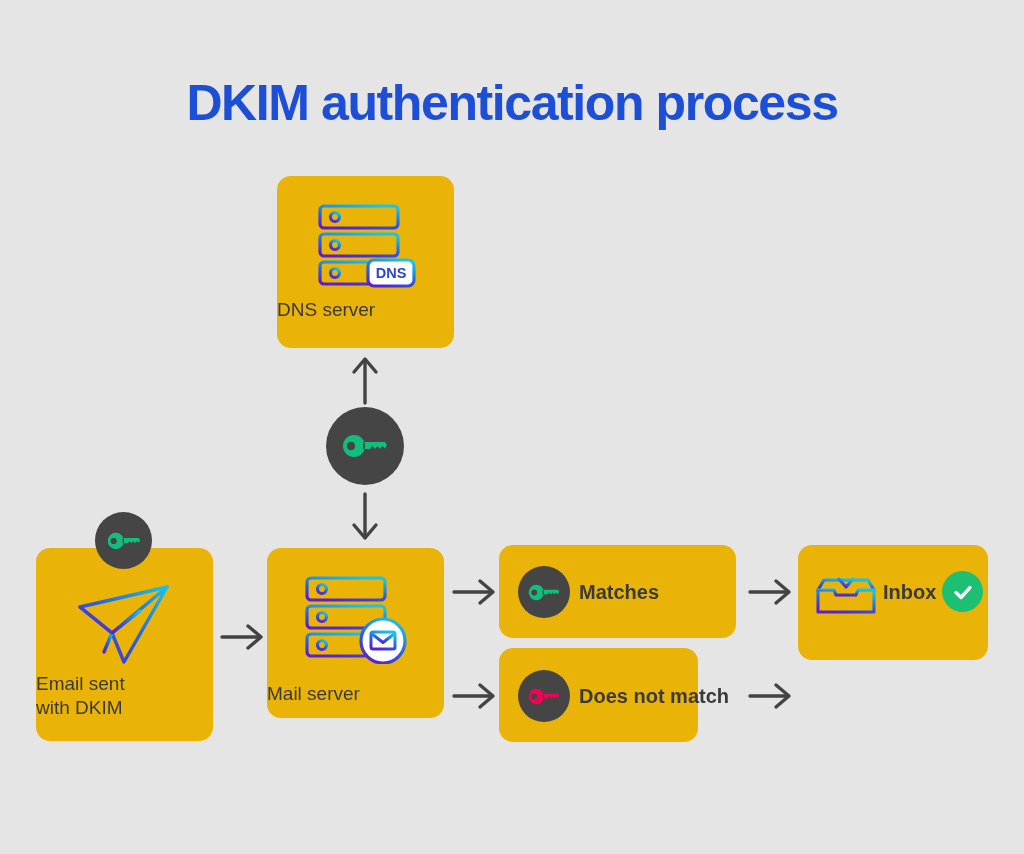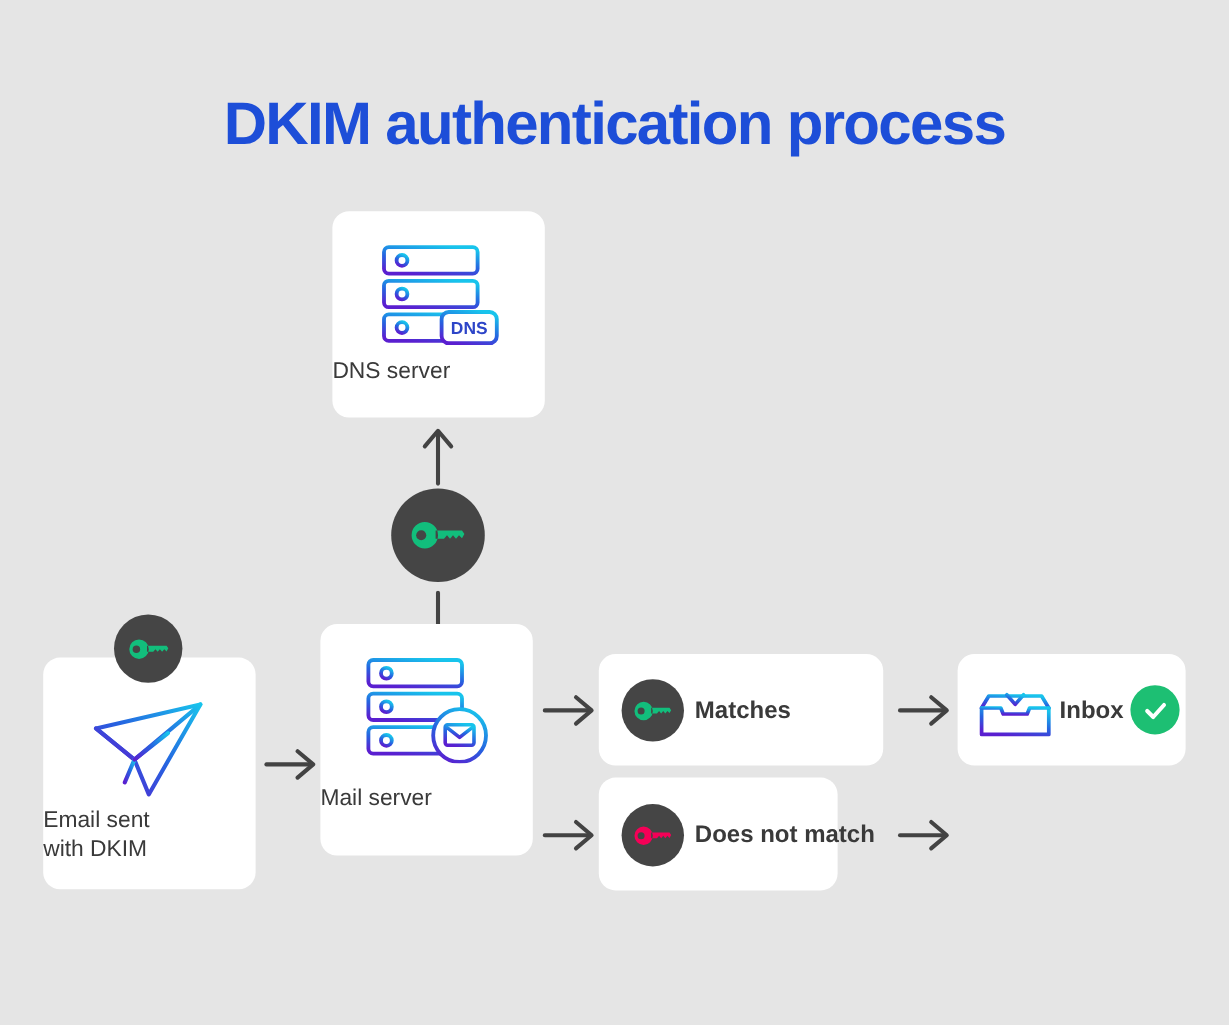--- a/index.html
+++ b/index.html
@@ -19,21 +19,21 @@
     font-size: 50px;
     font-weight: bold;
     letter-spacing: -1.4px;
     color: #1d4ed8;
     white-space: nowrap;
   }
 
   
   .card {
     position: absolute;
-    background: #ffffff;
+    background: #eab308;
     border-radius: 14px;
   }
 
   
   .node-label {
     position: absolute;
     left: 0; width: 100%;
     font-size: 19px;
     font-weight: normal;
     color: #3a3a3a;
@@ -167,21 +167,21 @@
     </svg>
   </div>
 
   <svg class="arrow" style="left:220px; top:622px;" width="44" height="30" viewBox="0 0 44 30">
     <g stroke="#434343" stroke-width="3.4" fill="none" stroke-linecap="round" stroke-linejoin="round">
       <line x1="2" y1="15" x2="40" y2="15"></line>
       <polyline points="28,4 41,15 28,26"></polyline>
     </g>
   </svg>
 
-  <div class="card" style="left:267px; top:520px; width:177px; height:193px;padding-left:47px;">
+  <div class="card" style="left:267px; top:548px; width:177px; height:170px;padding-left:47px;">
 
     <svg class="icon" style="left:32px; top:26px;" width="112" height="90" viewBox="0 0 112 90">
       <g fill="none" stroke="url(#gradVert)" stroke-width="3.2">
         <rect x="8" y="4" width="78" height="22" rx="4"></rect>
         <circle cx="23" cy="15" r="4.5"></circle>
         <line x1="48" y1="15" x2="58" y2="15" stroke-linecap="round"></line>
         <line x1="64" y1="15" x2="74" y2="15" stroke-linecap="round"></line>
 
         <rect x="8" y="32" width="78" height="22" rx="4"></rect>
         <circle cx="23" cy="43" r="4.5"></circle>
@@ -242,21 +242,21 @@
     <div class="row-label" style="left:80px; top:37px;">Does not match</div>
   </div>
 
   <svg class="arrow" style="left:748px; top:577px;" width="44" height="30" viewBox="0 0 44 30">
     <g stroke="#434343" stroke-width="3.4" fill="none" stroke-linecap="round" stroke-linejoin="round">
       <line x1="2" y1="15" x2="40" y2="15"></line>
       <polyline points="28,4 41,15 28,26"></polyline>
     </g>
   </svg>
 
-  <div class="card" style="left:798px; top:545px; width:190px; height:93px;">
+  <div class="card" style="left:798px; top:545px; width:190px; height:115px;">
 
     <svg class="icon" style="left:14px; top:23px;" width="68" height="50" viewBox="0 0 68 50">
       <g fill="none" stroke="url(#gradVert)" stroke-width="3.1" stroke-linejoin="round" stroke-linecap="round">
         <path d="M6 22 L12 12 L56 12 L62 22"></path>
         <path d="M6 22 L6 44 L62 44 L62 22"></path>
         <path d="M6 22 L22 22 L24 27 L44 27 L46 22 L62 22"></path>
         <line x1="34" y1="0" x2="34" y2="18"></line>
         <polyline points="27,11 34,19 41,11"></polyline>
       </g>
     </svg>

